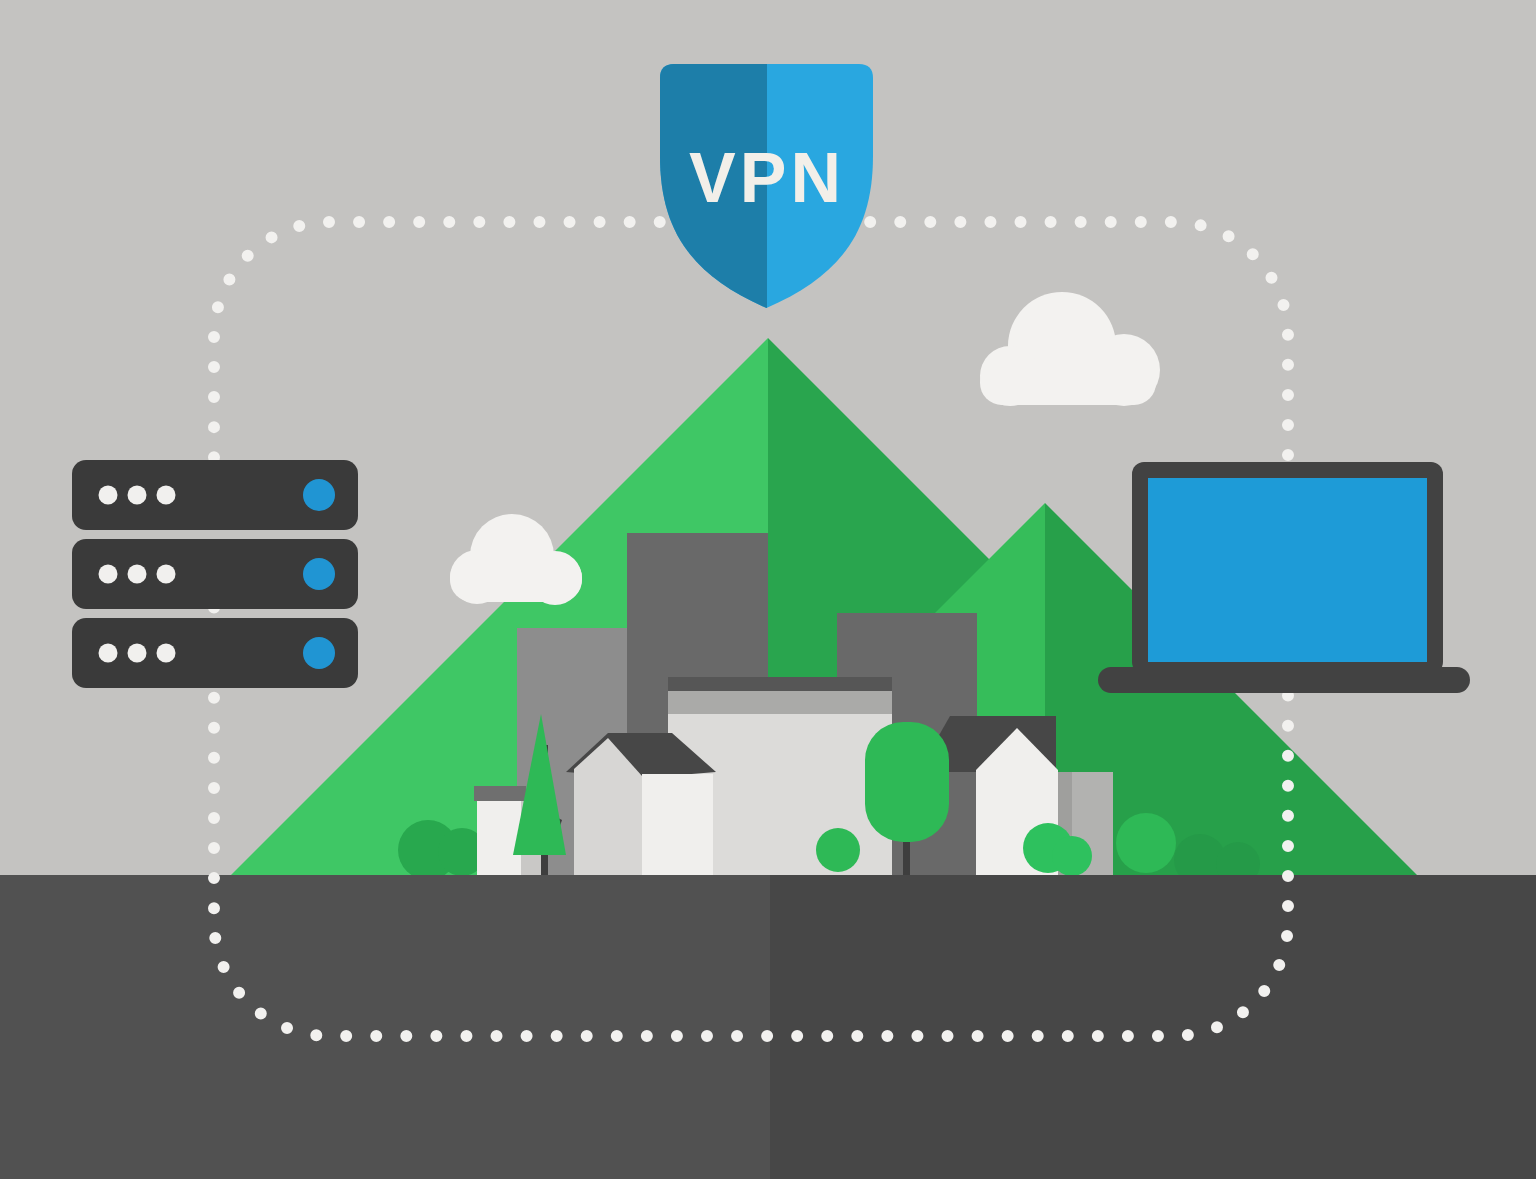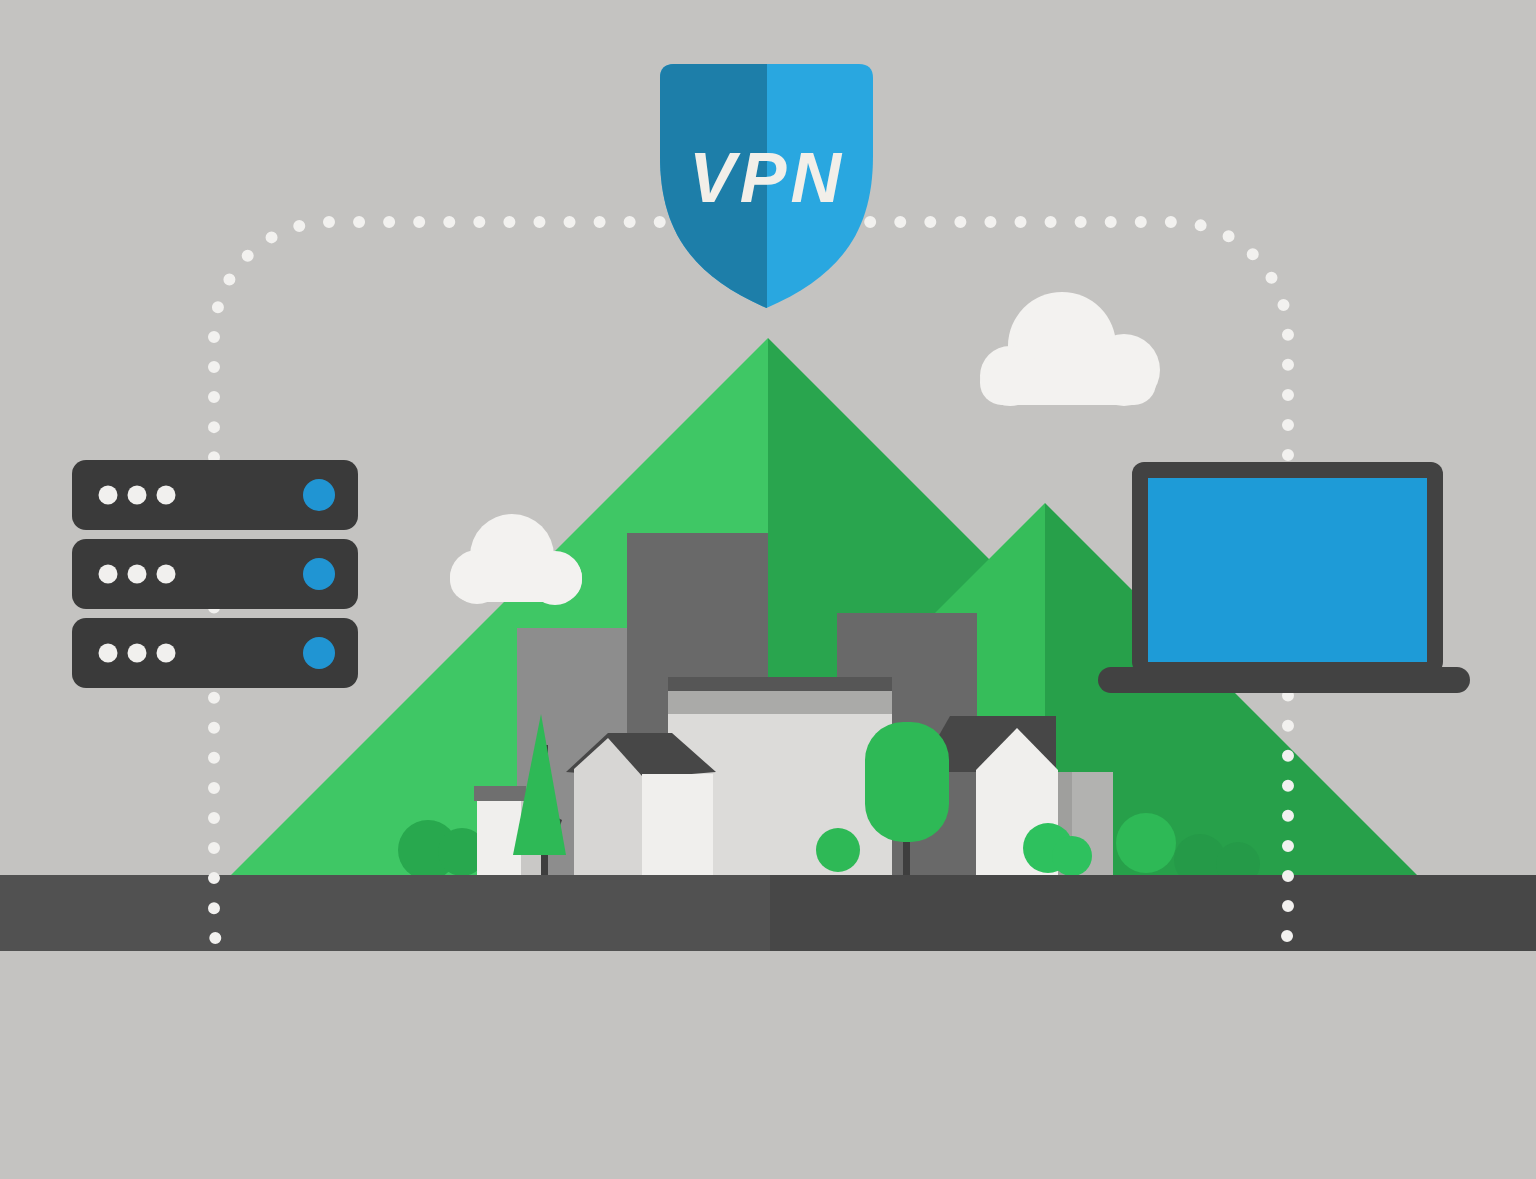--- a/index.html
+++ b/index.html
@@ -1,16 +1,16 @@
 <!DOCTYPE html>
 <html><head>
 <meta charset="utf-8">
 <style>
   html,body{margin:0;padding:0;background:#c4c3c1;}
-  .stage{width:1536px;height:951px;overflow:hidden;position:relative;font-style:italic;}
+  .stage{width:1536px;height:1179px;overflow:hidden;position:relative;}
   svg{display:block;}
   text.shield-label{
     font-family:"Liberation Sans","DejaVu Sans",sans-serif;
     font-weight:bold;
     font-size:70px;
     letter-spacing:4px;
   }
 </style>
 </head>
 <body>

